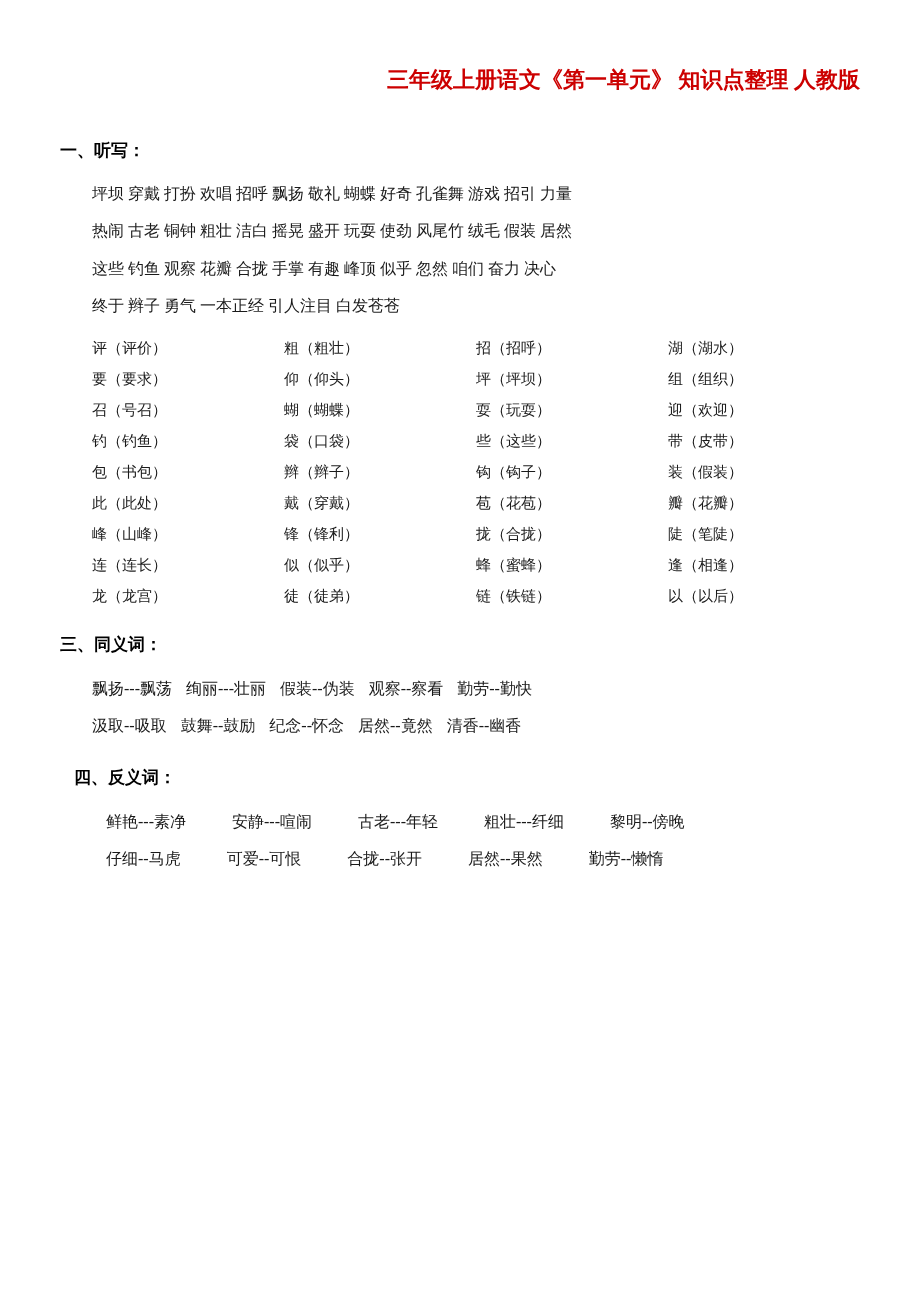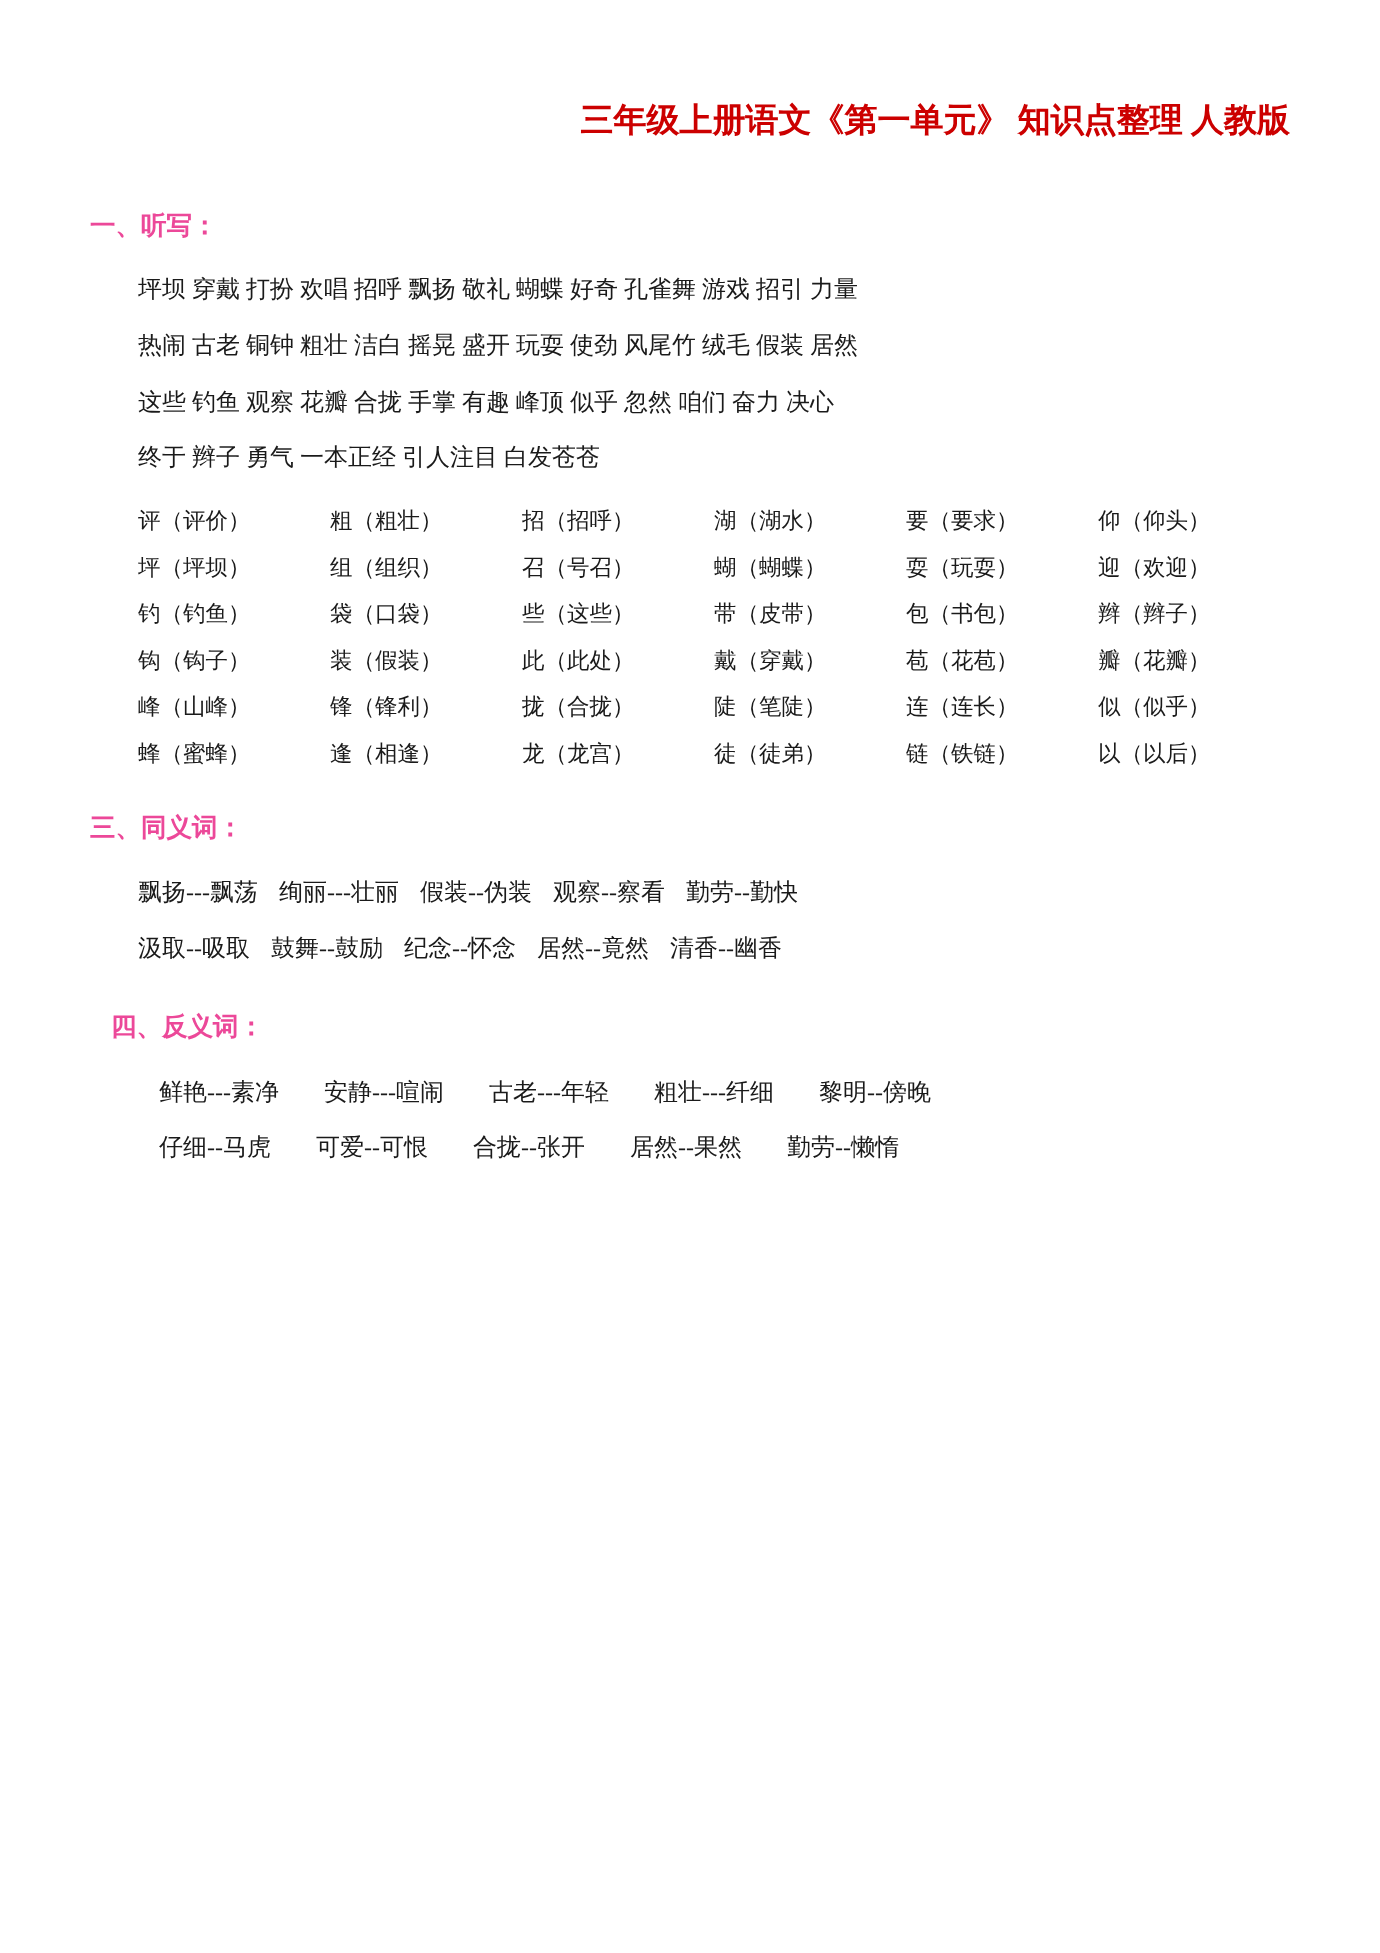--- a/index.html
+++ b/index.html
@@ -21,47 +21,47 @@
       text-align: right;
       font-size: 22px;
       font-weight: bold;
       color: #cc0000;
       margin-bottom: 36px;
       margin-top: 20px;
     }
     .section-title {
       font-size: 17px;
       font-weight: bold;
-      color: #ec4899;
+      color: #000000;
       margin-top: 20px;
       margin-bottom: 10px;
     }
     .compare-grid {
       display: grid;
-      grid-template-columns: repeat(6, 1fr);
+      grid-template-columns: repeat(4, 1fr);
       gap: 4px 0;
       margin-bottom: 4px;
       padding-left: 2em;
     }
     .compare-item {
       font-size: 15px;
       white-space: nowrap;
     }
     .synonym-row {
       display: flex;
       flex-wrap: wrap;
       gap: 0 14px;
       padding-left: 2em;
       line-height: 2.2;
       margin-bottom: 2px;
     }
     .antonym-row {
       display: flex;
       flex-wrap: wrap;
-      gap: 0 30px;
+      gap: 0 46px;
       padding-left: 2em;
       line-height: 2.2;
       margin-bottom: 2px;
     }
     .dictation-row {
       padding-left: 2em;
       line-height: 2.2;
       margin-bottom: 2px;
     }
   </style>

